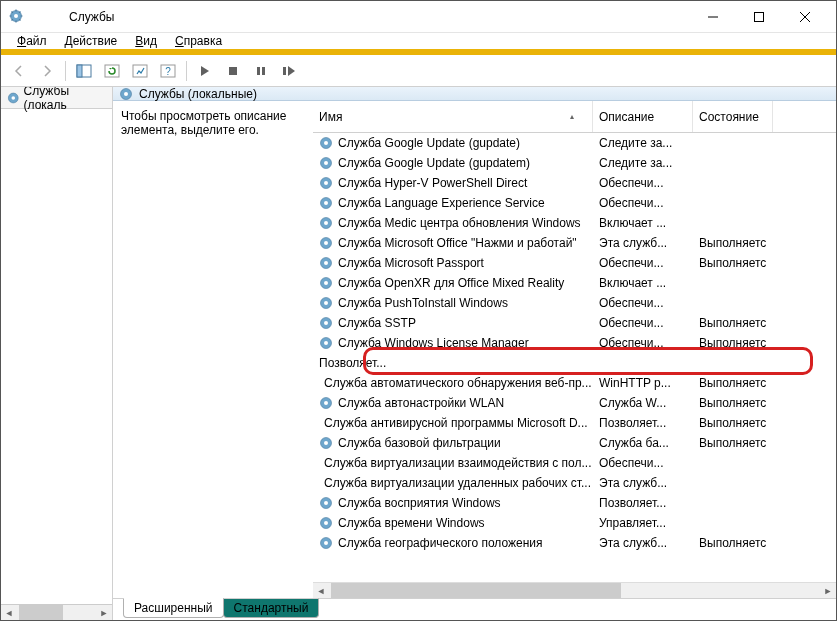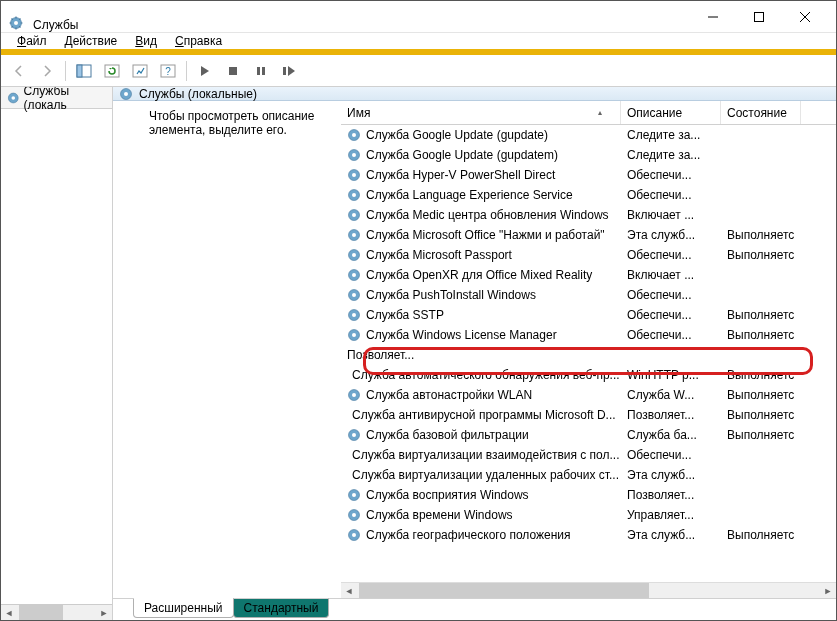--- a/index.html
+++ b/index.html
@@ -1,19 +1,19 @@
 <!DOCTYPE html>
 <html><head>
 <meta charset="utf-8">
 <style>
 * { box-sizing: border-box; margin: 0; padding: 0; font-family: "Segoe UI", Tahoma, sans-serif; }
 body { background: #fff; width: 837px; height: 621px; overflow: hidden; border: 1px solid #555; position: relative; }
 
 
-.titlebar { height: 32px; background: #fff; display: flex; align-items: flex-end; padding: 0 8px; border-bottom: 1px solid #e5e5e5; }
+.titlebar { height: 32px; background: #fff; display: flex; align-items: center; padding: 0 8px; border-bottom: 1px solid #e5e5e5; gap: 36px; }
 .titlebar .app-icon { width: 16px; height: 16px; margin-right: 8px; }
 .titlebar .title { font-size: 12px; flex: 1; color: #000; }
 .winctrls { display: flex; gap: 0; height: 100%; }
 .winbtn { width: 46px; height: 32px; display: flex; align-items: center; justify-content: center; }
 .winbtn svg { stroke: #000; stroke-width: 1; fill: none; }
 
 
 .menubar { height: 22px; display: flex; align-items: center; padding: 0 8px; gap: 2px; font-size: 12px; border-bottom: 6px solid #eab308; }
 .menubar .menu-item { padding: 2px 8px; }
 .menubar .menu-item .ul { text-decoration: underline; }
@@ -28,38 +28,38 @@
 .main { display: flex; height: calc(621px - 32px - 22px - 32px - 2px); position: relative; }
 .left-pane { width: 112px; border-right: 1px solid #d0d0d0; background: #fff; overflow: hidden; position: relative; }
 .left-pane-hdr { height: 22px; background: #f5f5f5; padding: 2px 6px; display: flex; align-items: center; gap: 4px; font-size: 12px; border-bottom: 1px solid #d0d0d0; }
 .left-scroll { position: absolute; bottom: 0; left: 0; right: 0; height: 16px; border-top: 1px solid #ccc; background: #f0f0f0; display: flex; }
 .left-scroll .arrow { width: 16px; display: flex; align-items: center; justify-content: center; font-size: 9px; color: #666; }
 .left-scroll .track { flex: 1; }
 .left-scroll .thumb { background: #ccc; width: 44px; height: 100%; margin-left: 2px; }
 
 .right-pane { flex: 1; display: flex; flex-direction: column; position: relative; }
 .pane-title { height: 14px; background: linear-gradient(#eaf3fb, #dbe9f5); border-bottom: 1px solid #b8cde0; display: flex; align-items: center; padding: 0 6px; gap: 6px; font-size: 12px; }
-.content-row { flex: 1; display: flex; overflow: hidden; margin-left: 28px; }
+.content-row { flex: 1; display: flex; overflow: hidden; }
 .info-col { width: 200px; padding: 8px; font-size: 12px; color: #000; }
 .list-col { flex: 1; overflow: hidden; position: relative; }
 
 
-.list-header { display: grid; grid-template-columns: 280px 100px 80px; height: 24px; font-size: 12px; border-bottom: 1px solid #d0d0d0; position: sticky; top: 0; background: #fff; }
+.list-header { display: grid; grid-template-columns: 280px 100px 80px; height: 32px; font-size: 12px; border-bottom: 1px solid #d0d0d0; position: sticky; top: 0; background: #fff; }
 .list-header > div { padding: 3px 6px; display: flex; align-items: center; gap: 6px; border-right: 1px solid #e5e5e5; }
 .sort-ind { font-size: 8px; margin-left: auto; margin-right: 12px; color: #666; }
 
 
 .list-body { overflow-y: auto; overflow-x: hidden; height: calc(100% - 24px - 18px); }
 .row { display: grid; grid-template-columns: 280px 100px 80px; height: 20px; font-size: 12px; align-items: center; white-space: nowrap; text-overflow: ellipsis; }
 .row > div { padding: 1px 6px; overflow: hidden; text-overflow: ellipsis; }
 .row .name-cell { display: flex; align-items: center; gap: 5px; }
 .highlight-box { position: absolute; border: 3px solid #d62020; border-radius: 10px; pointer-events: none; left: 362px; top: 260px; width: 450px; height: 28px; }
 
 
-.tabs { height: 22px; display: flex; align-items: flex-start; padding-left: 20px; background: #fff; border-top: 1px solid #d0d0d0; }
+.tabs { height: 22px; display: flex; align-items: flex-start; padding-left: 10px; background: #fff; border-top: 1px solid #d0d0d0; }
 .tab { font-size: 12px; padding: 2px 10px; border: 1px solid #b0b0b0; border-top: 1px solid #d0d0d0; background: #0f766e; border-radius: 0 0 4px 4px; margin-top: -1px; margin-right: -1px; }
 .tab.active { background: #fff; border-top: 1px solid #fff; }
 
 
 .hscroll { position: absolute; bottom: 0; left: 0; right: 0; height: 16px; background: #f0f0f0; border-top: 1px solid #ddd; display: flex; }
 .hscroll .arrow { width: 16px; display: flex; align-items: center; justify-content: center; font-size: 9px; color: #666; }
 .hscroll .track { flex: 1; position: relative; }
 .hscroll .thumb { background: #ccc; width: 290px; height: 100%; position: absolute; left: 2px; top: 0; }
 
 

